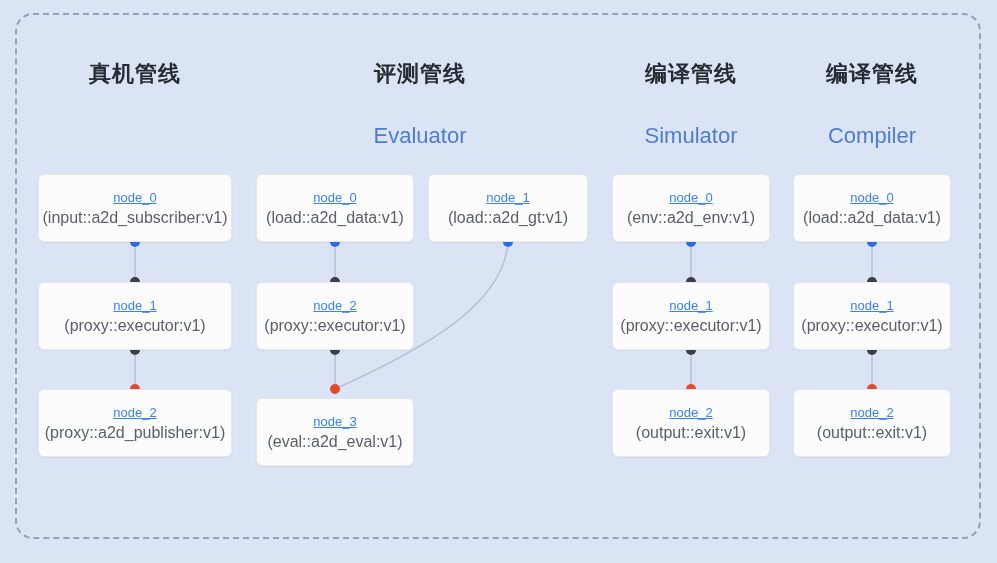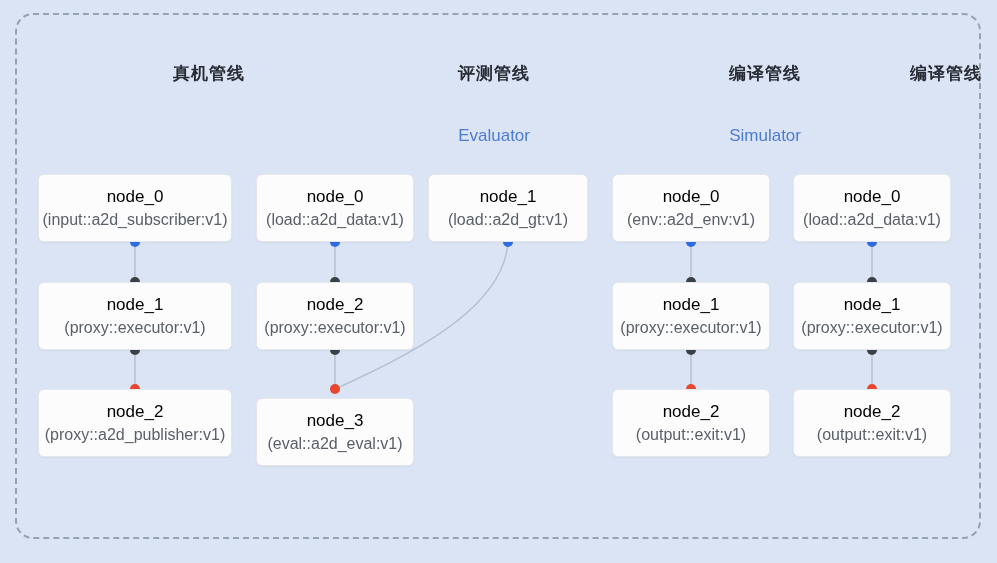--- a/index.html
+++ b/index.html
@@ -20,22 +20,22 @@
     border:2px dashed #97a1b4;
     border-radius:18px;
   }
   .wires{
     position:absolute;left:0;top:0;
     pointer-events:none;
   }
   .title{
     position:absolute;
     width:220px;
-    text-align:right;
-    font-size:17px;
+    text-align:center;
+    font-size:22px;
     line-height:24px;
   }
   .title.zh{
     top:62px;
     font-weight:bold;
     color:#272b33;
     letter-spacing:1px;
   }
   .title.en{
     top:124px;
@@ -50,22 +50,23 @@
     border-radius:6px;
     box-shadow:0 1px 2px rgba(40,60,100,0.06);
     display:flex;
     flex-direction:column;
     align-items:center;
     justify-content:center;
     gap:4px;
     box-sizing:border-box;
   }
   .nname{
-    font-size:17px;
-    color:#000000;
+    font-size:13px;
+    color:#3b82f6;
+    text-decoration:underline;
   }
   .ntype{
     font-size:16px;
     color:#5a6068;
   }
 </style>
 </head>
 <body>
 
 <div class="canvas">
@@ -104,20 +105,21 @@
     <circle cx="691" cy="389" r="5" fill="#e8472f"></circle>
     <circle cx="872" cy="389" r="5" fill="#e8472f"></circle>
   </svg>
 
   <div class="title zh" style="left:25px">真机管线</div>
   <div class="title zh" style="left:310px">评测管线</div>
   <div class="title en" style="left:310px">Evaluator</div>
   <div class="title zh" style="left:581px">编译管线</div>
   <div class="title en" style="left:581px">Simulator</div>
   <div class="title zh" style="left:762px">编译管线</div>
+  <div class="title en" style="left:762px">Compiler</div>
 
   <div class="card" style="left:38px;top:174px;width:194px">
     <div class="nname">node_0</div>
     <div class="ntype">(input::a2d_subscriber:v1)</div>
   </div>
   <div class="card" style="left:38px;top:282px;width:194px">
     <div class="nname">node_1</div>
     <div class="ntype">(proxy::executor:v1)</div>
   </div>
   <div class="card" style="left:38px;top:389px;width:194px">

